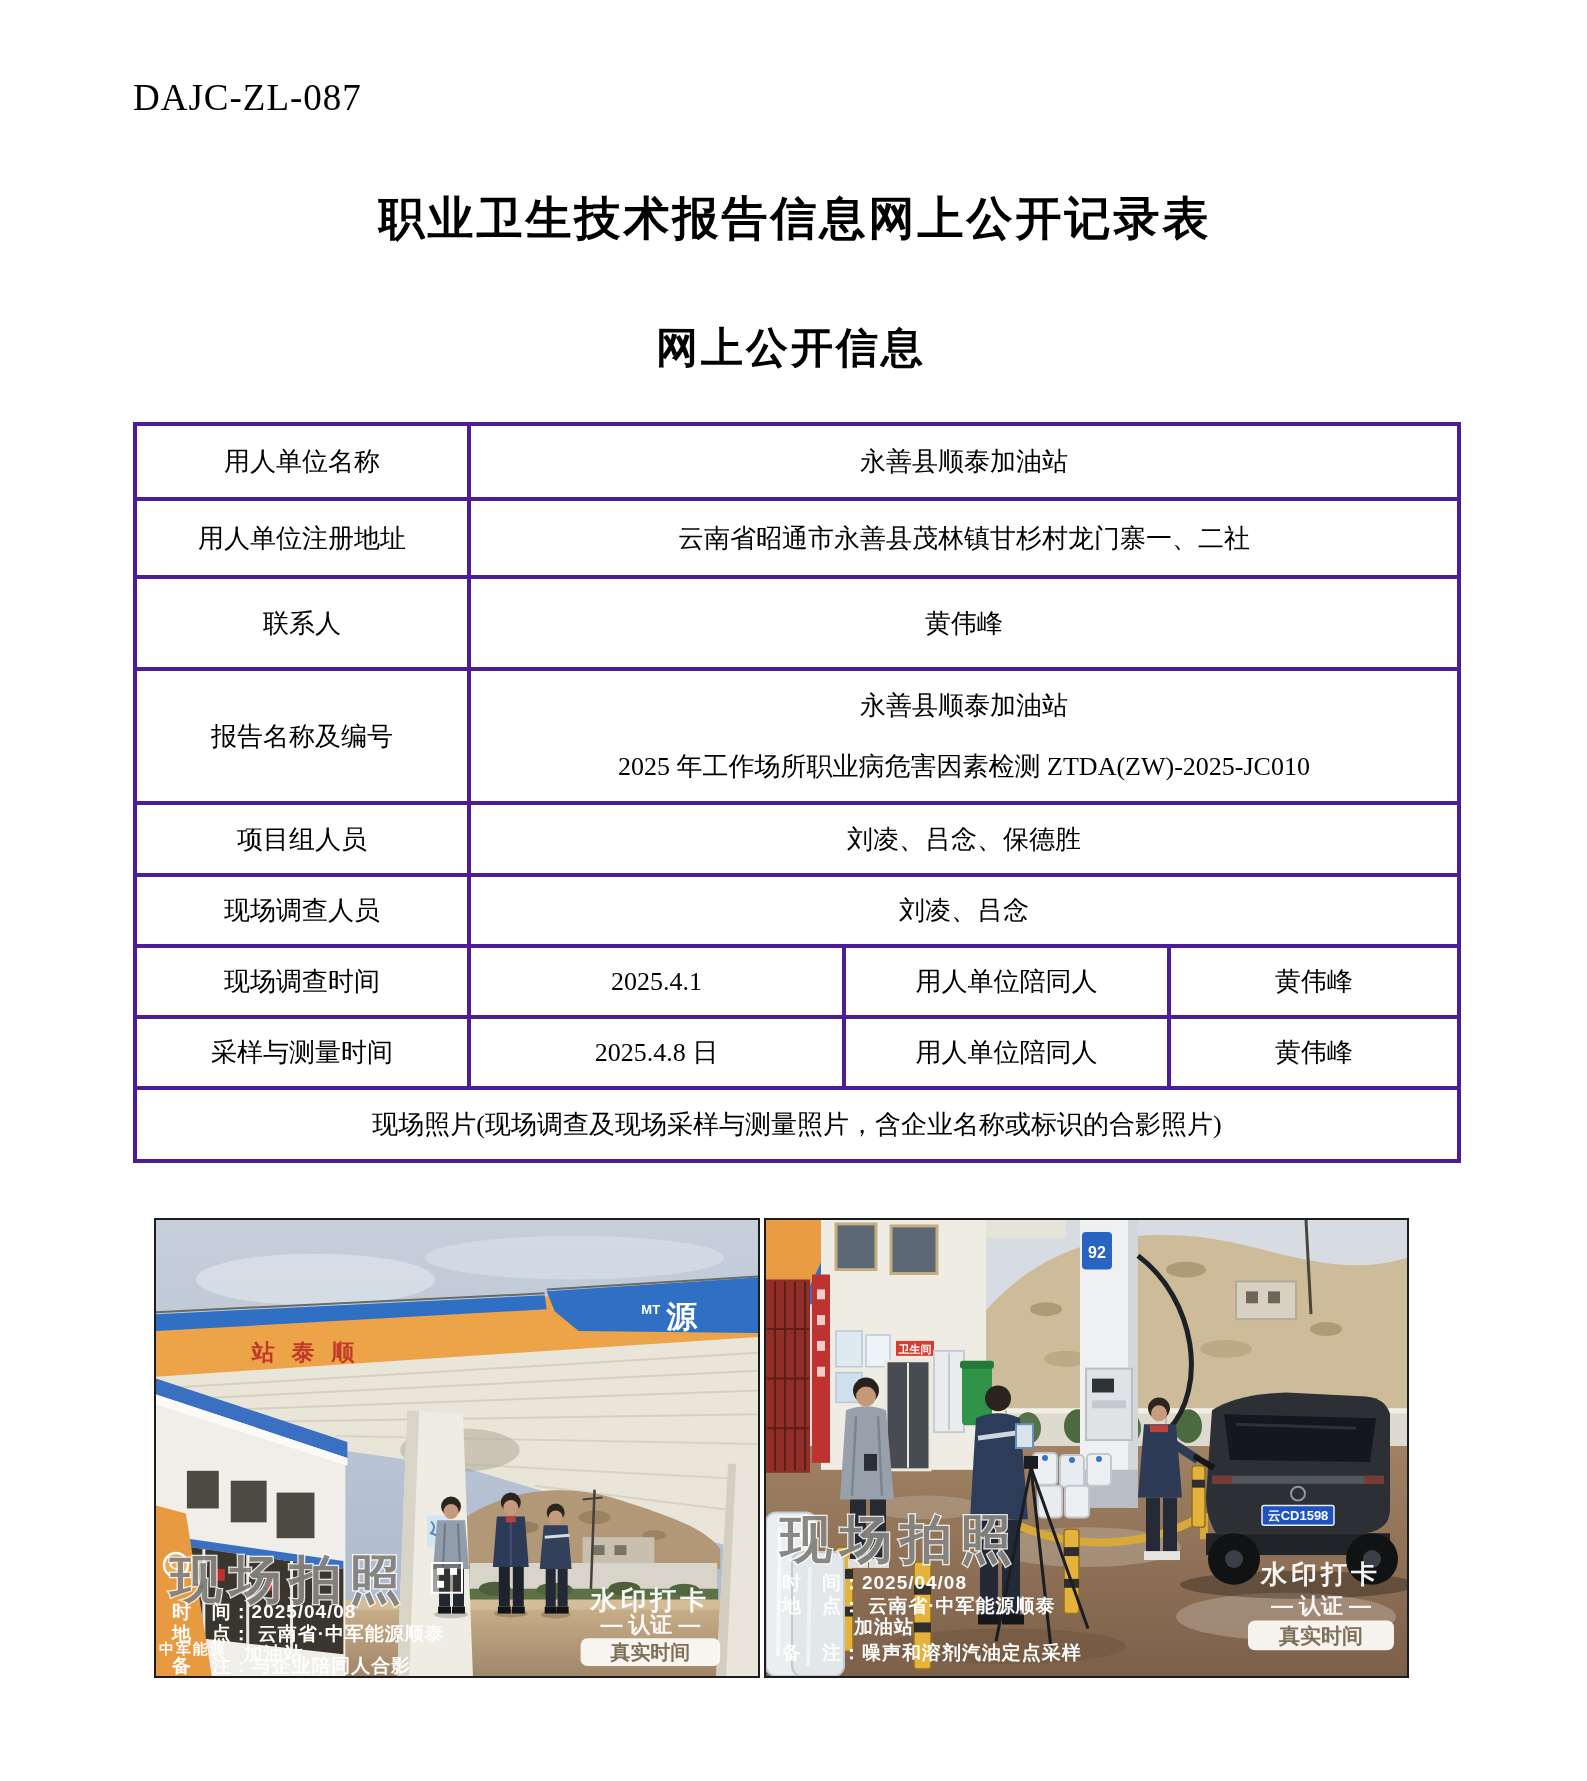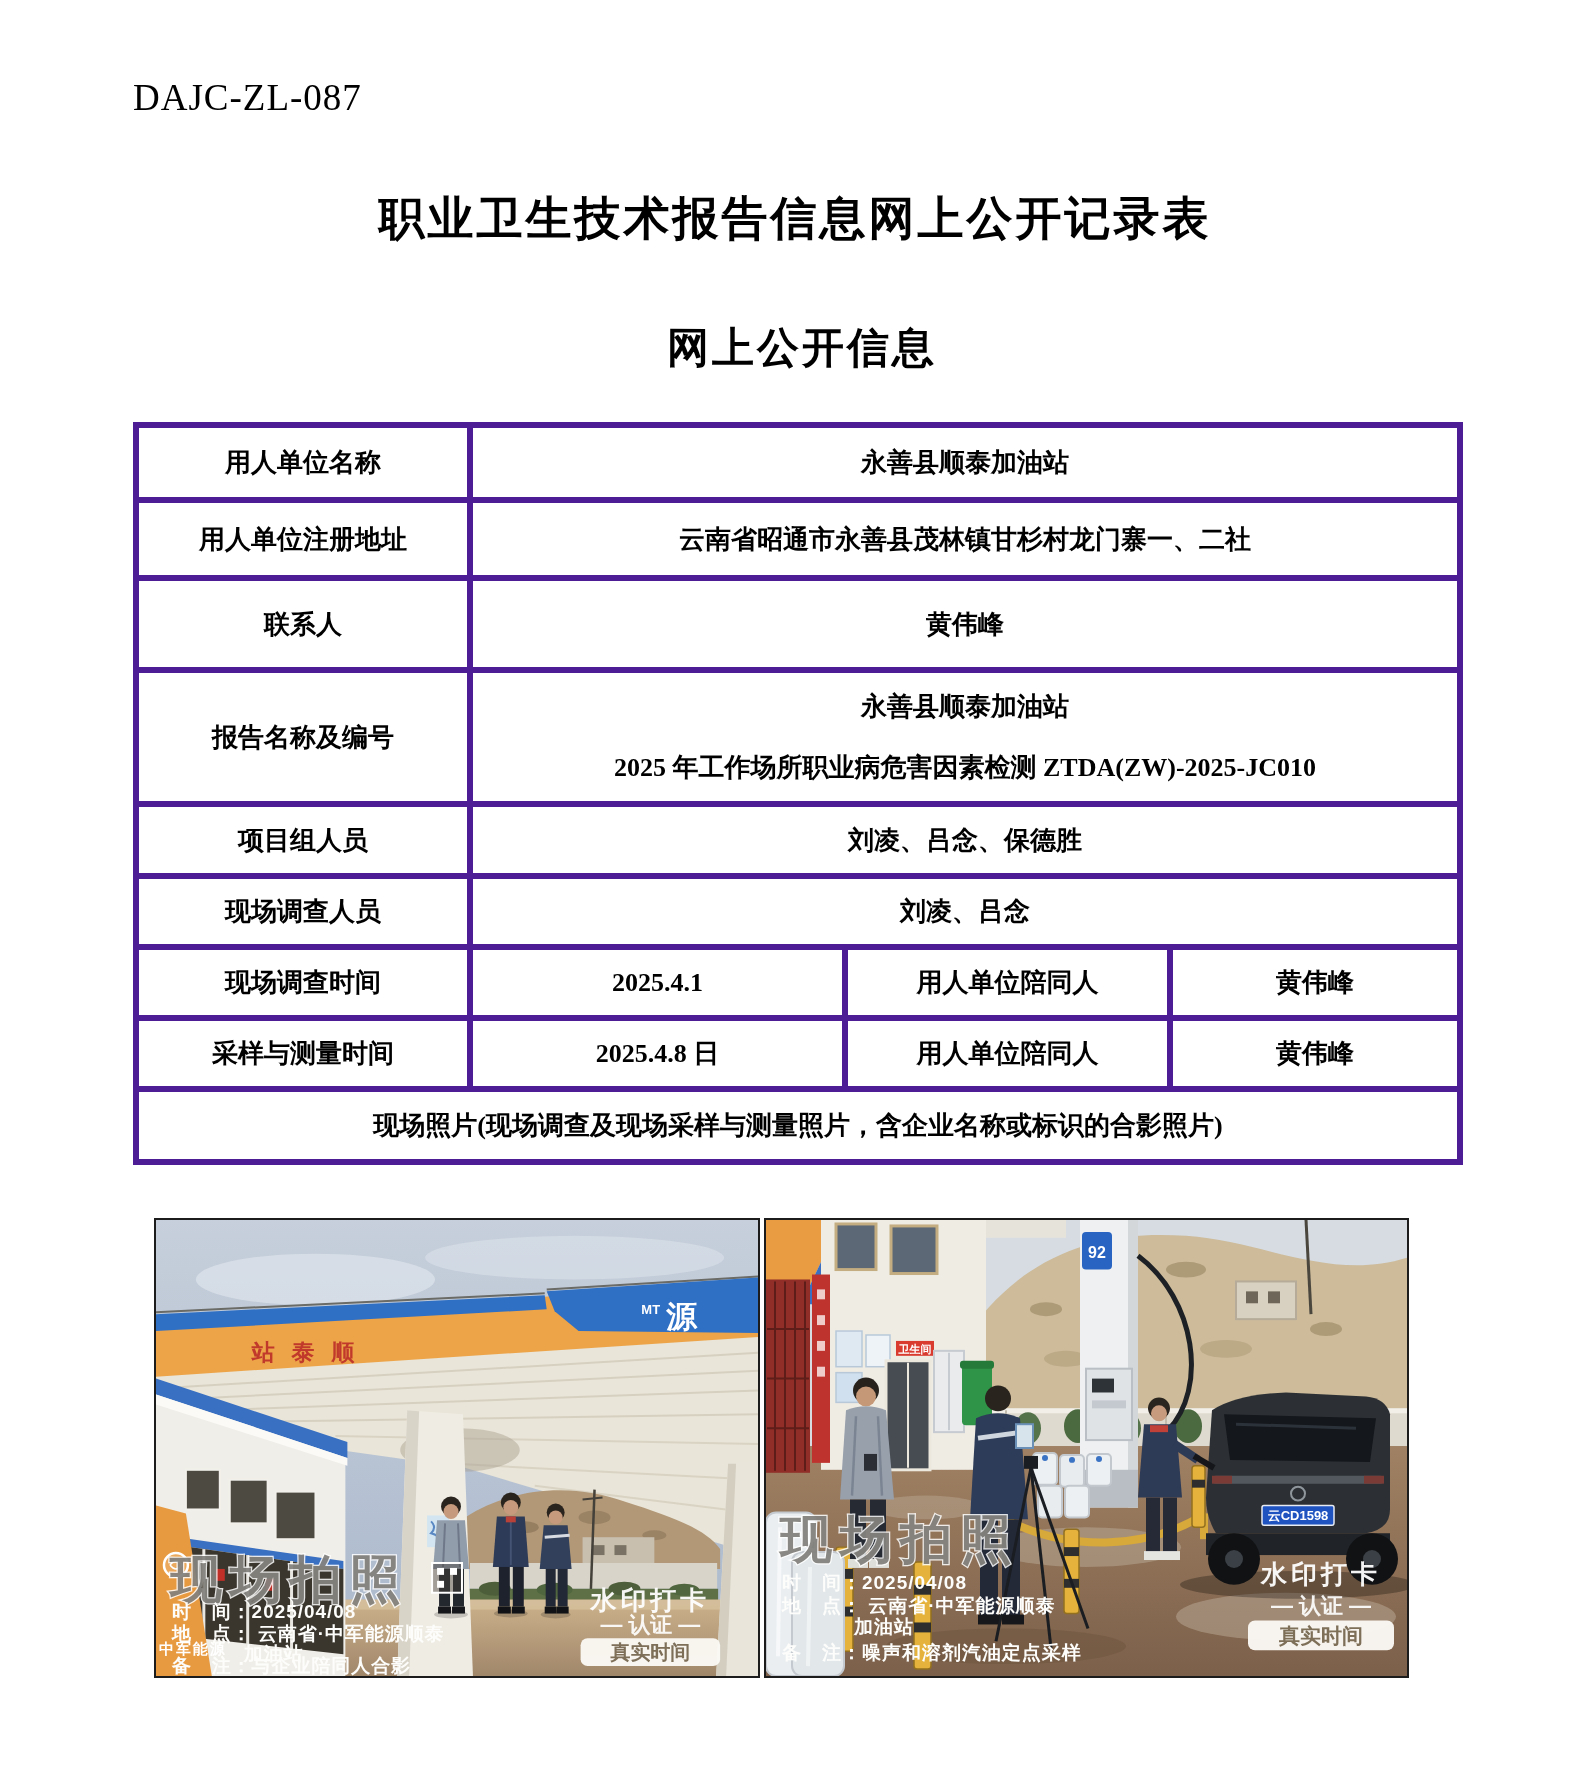--- a/index.html
+++ b/index.html
@@ -2,27 +2,27 @@
 <html><head>
 <meta charset="utf-8">
 <style>
   html,body{margin:0;padding:0;background:#ffffff;}
   .page{position:relative;width:1587px;height:1781px;background:#ffffff;
         font-family:"Liberation Serif",serif;color:#000;overflow:hidden;}
   .doc-code{position:absolute;left:133px;top:76px;font-size:37px;letter-spacing:1px;}
   .doc-title{position:absolute;left:133px;top:188px;width:1324px;text-align:center;
              font-size:46px;font-weight:bold;letter-spacing:3px;
              font-family:"Liberation Sans",sans-serif;}
-  .doc-subtitle{position:absolute;left:140px;top:320px;width:1324px;text-align:center;
+  .doc-subtitle{position:absolute;left:129px;top:320px;width:1324px;text-align:center;
              font-size:42px;font-weight:bold;letter-spacing:3px;
              font-family:"Liberation Sans",sans-serif;}
   table.info{position:absolute;left:133px;top:422px;width:1324px;border-collapse:collapse;
              table-layout:fixed;font-size:26px;}
-  table.info td{border:6px solid #4c1d95;text-align:center;vertical-align:middle;
-                padding:0 6px;overflow:hidden;font-weight:bold;}
+  table.info td{border:4px solid #4c1d95;text-align:center;vertical-align:middle;
+                padding:0 6px;overflow:hidden;}
   td.caption-cell{text-align:left;padding:6px 4px;border-radius:18px;}
   .two-line{display:flex;flex-direction:column;justify-content:center;gap:26px;}
   .photo{position:absolute;top:1218px;height:460px;border:2px solid #1c1c1c;
          box-sizing:border-box;background:#cfd5dd;}
   .photo-left{left:154px;width:606px;}
   .photo-right{left:764px;width:645px;}
   .photo svg{display:block;width:100%;height:100%;}
   svg text{font-family:"Liberation Sans",sans-serif;}
 </style>
 </head>

